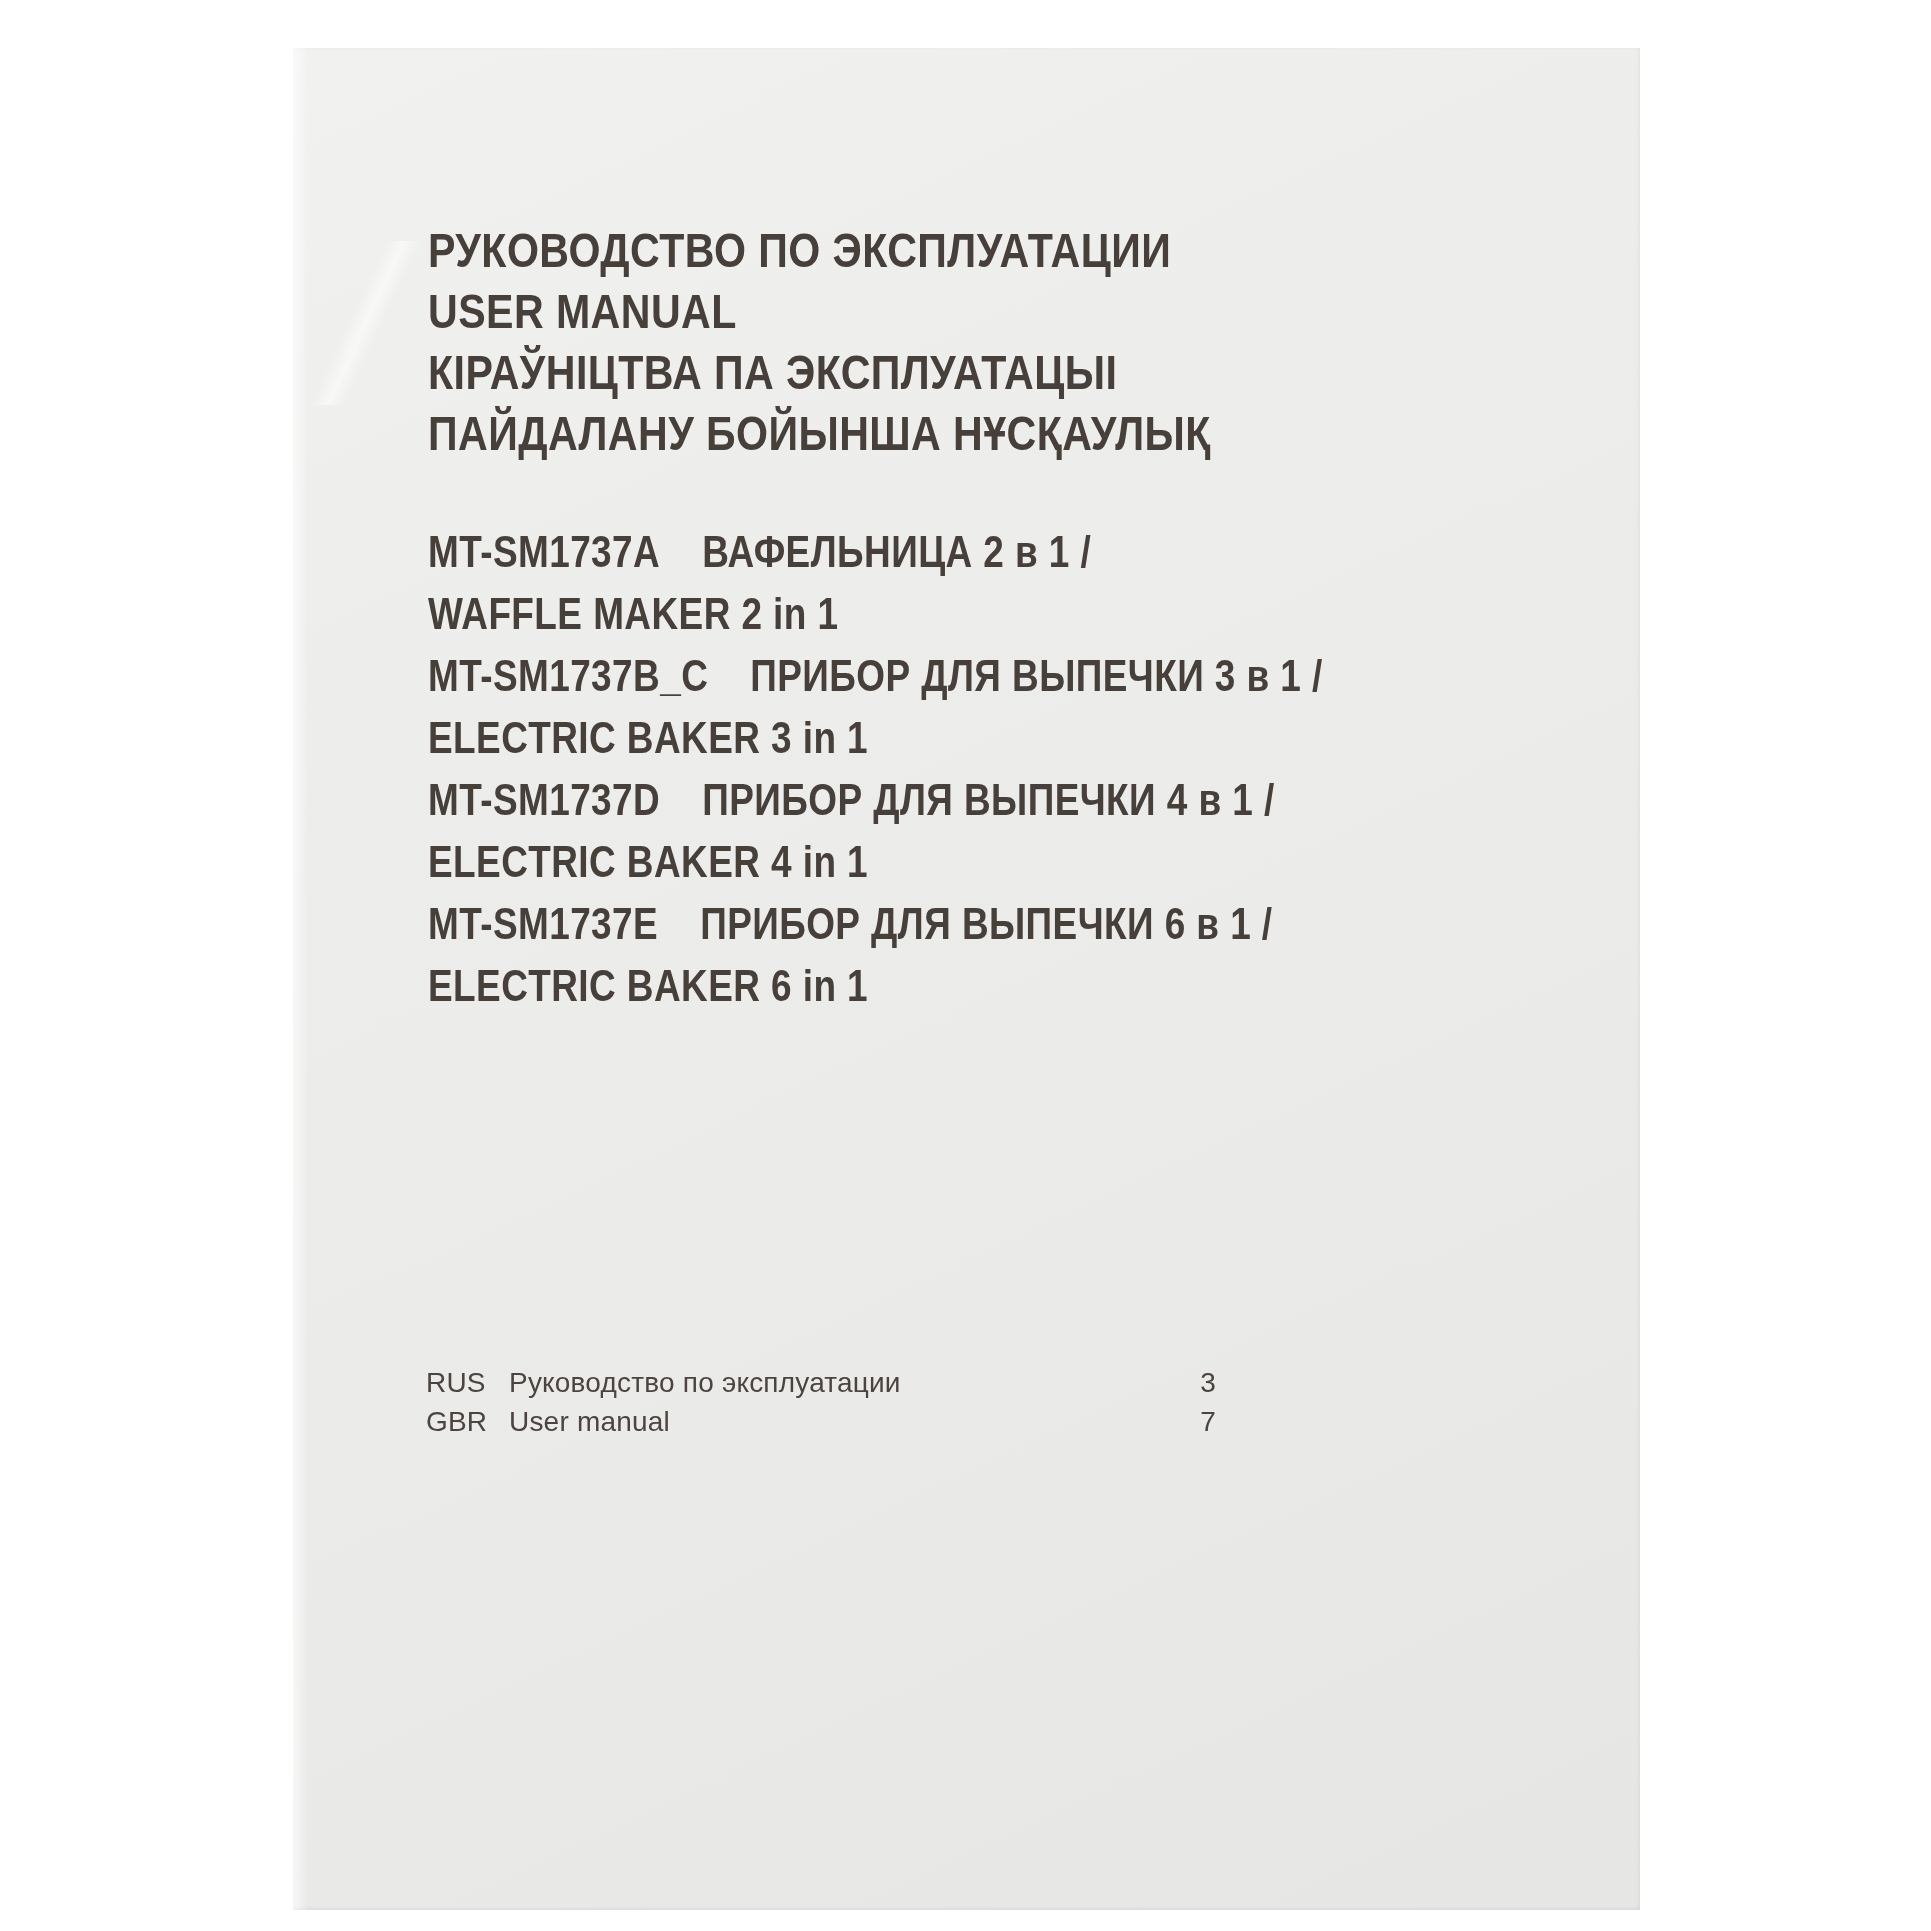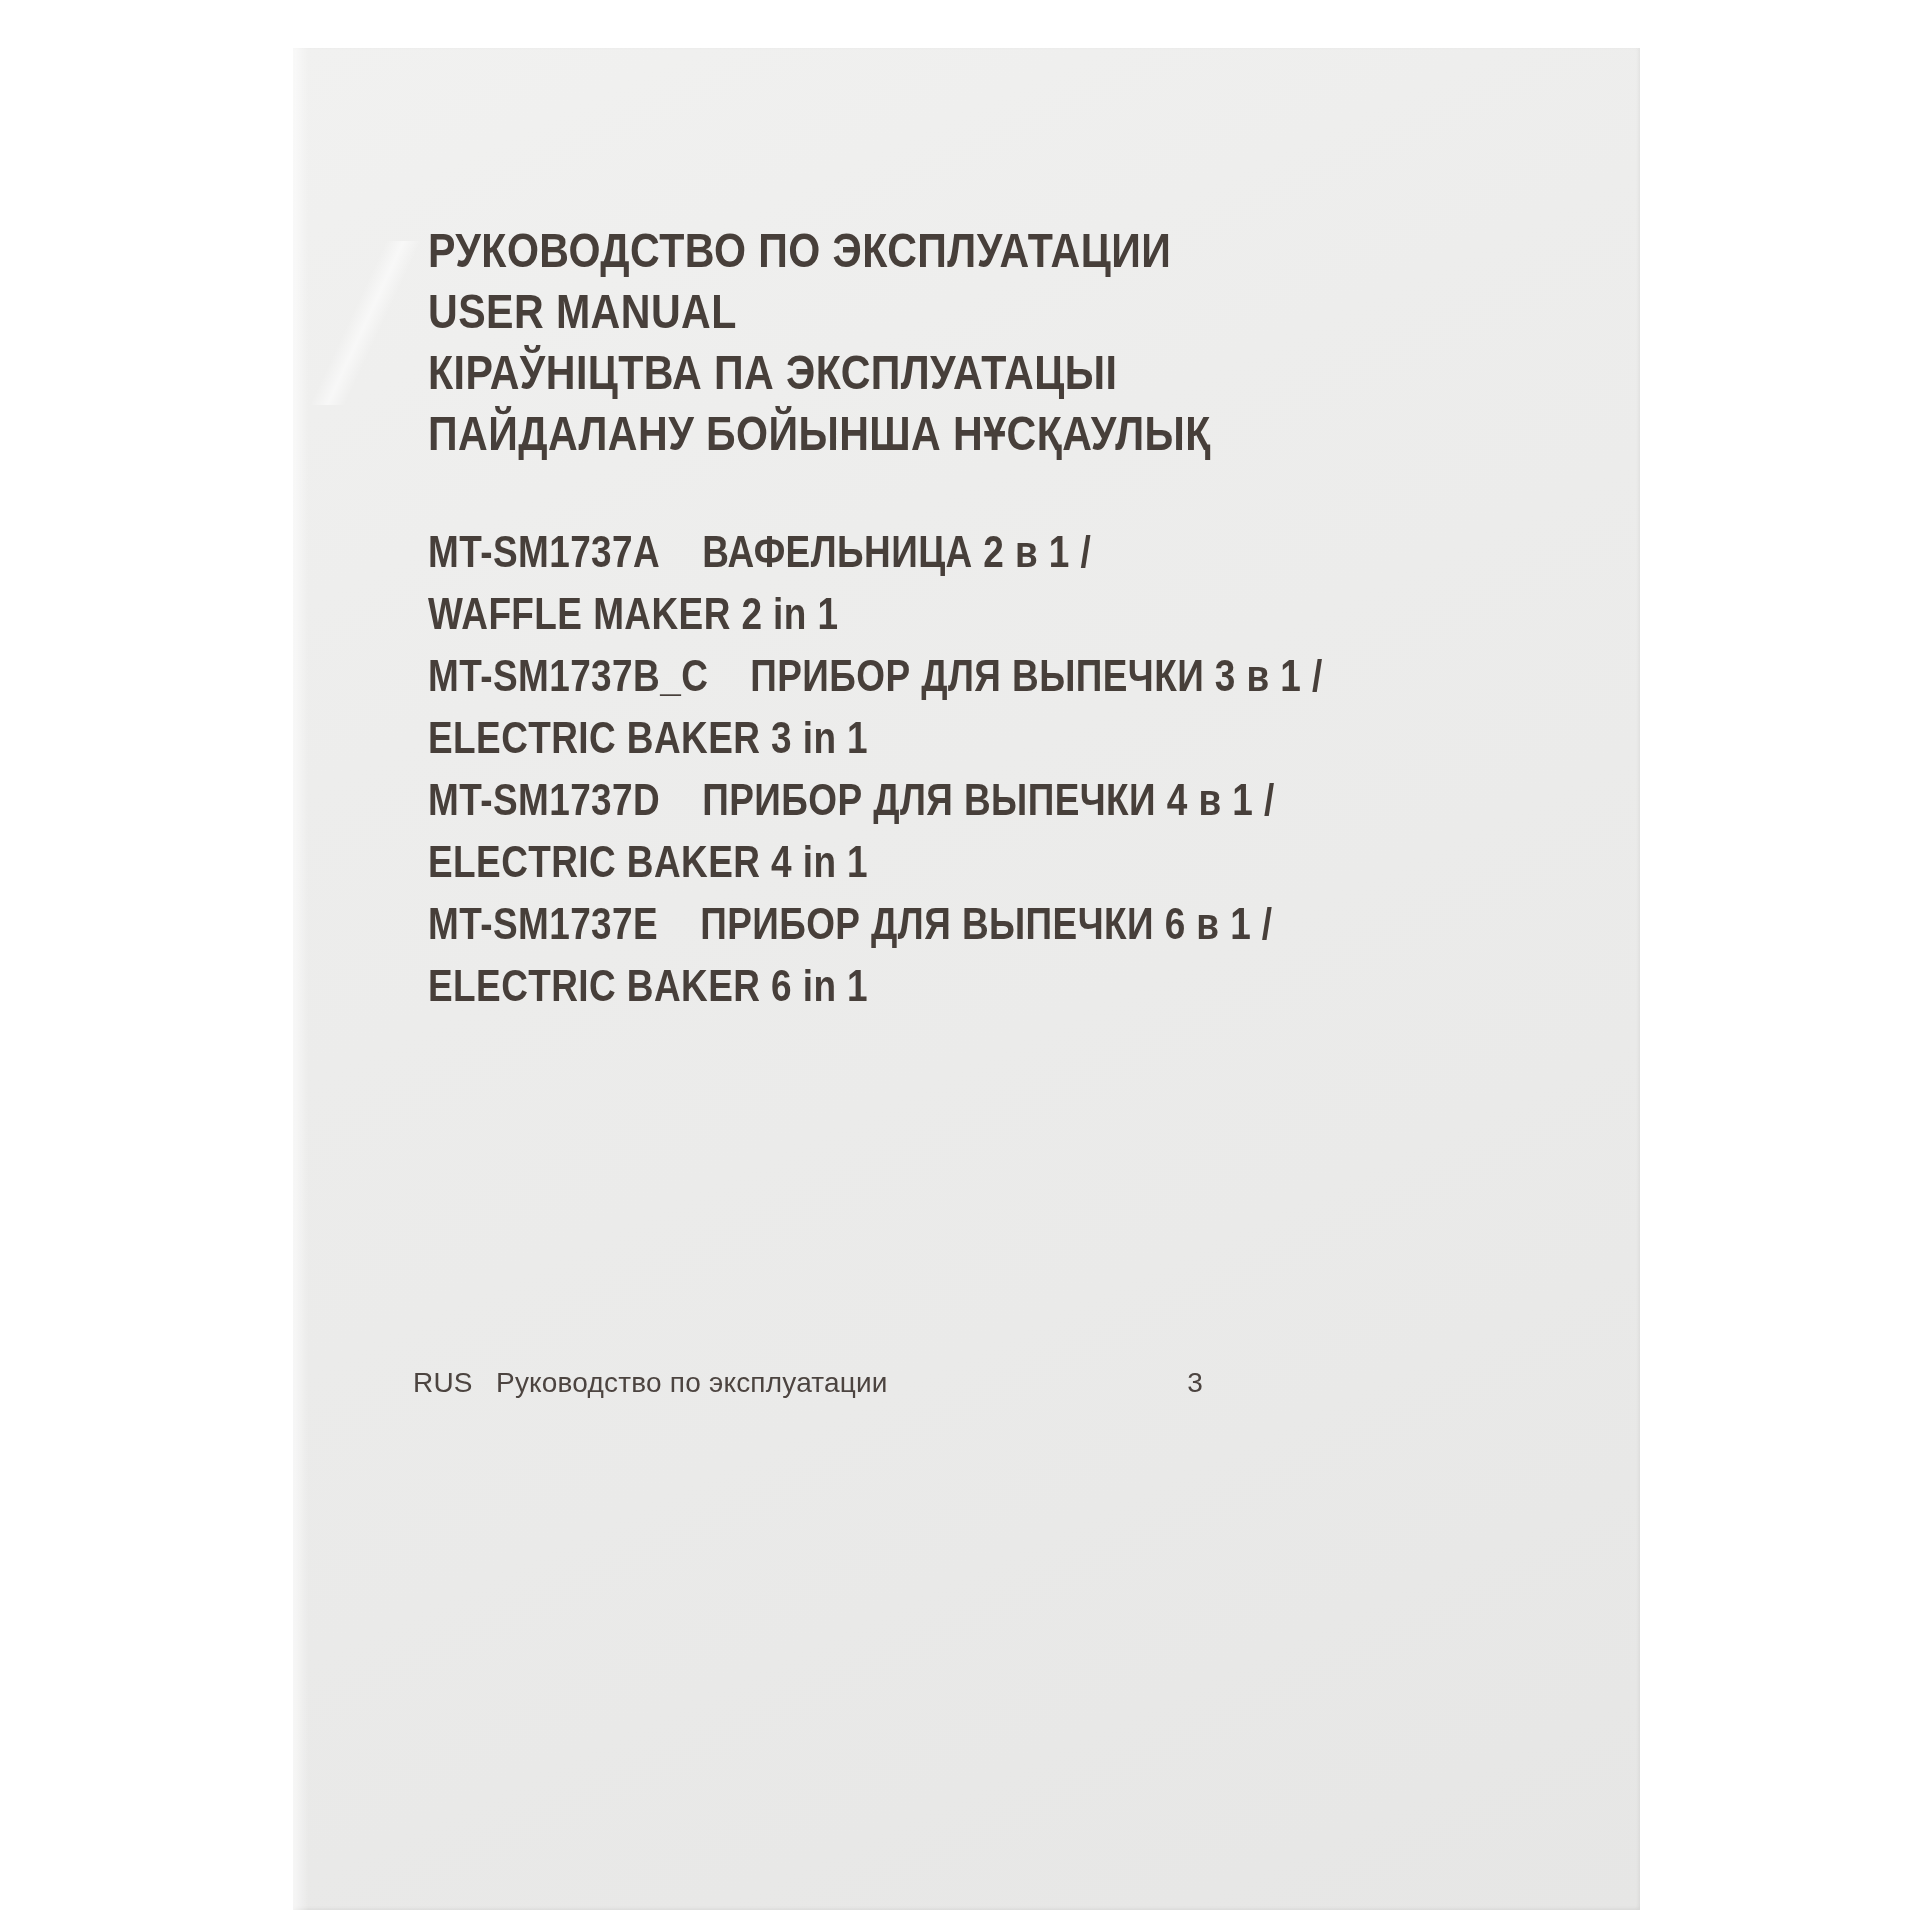--- a/index.html
+++ b/index.html
@@ -66,21 +66,21 @@
     letter-spacing: 0.5px;
     color: #473f3a;
     white-space: nowrap;
     transform: scaleX(0.84);
     transform-origin: left top;
   }
   .m-line { display: flex; gap: 50px; }
   .m-code:empty { display: none; }
   .toc {
     position: absolute;
-    left: 120px;
+    left: 133px;
     top: 1315px;
     width: 790px;
     font-size: 28px;
     line-height: 39px;
     color: #4c4440;
     letter-spacing: 0.2px;
   }
   .toc-row {
     display: grid;
     grid-template-columns: 83px 1fr 44px;
@@ -136,16 +136,21 @@
         <span class="m-name">ELECTRIC BAKER 6 in 1</span>
       </div>
     </div>
 
     <div class="toc">
       <div class="toc-row">
         <span class="toc-lang">RUS</span>
         <span class="toc-title">Руководство по эксплуатации</span>
         <span class="toc-page">3</span>
       </div>
+      <div class="toc-row">
+        <span class="toc-lang">GBR</span>
+        <span class="toc-title">User manual</span>
+        <span class="toc-page">7</span>
+      </div>
     </div>
   </div>
 </div>
 
 
 </body></html>

